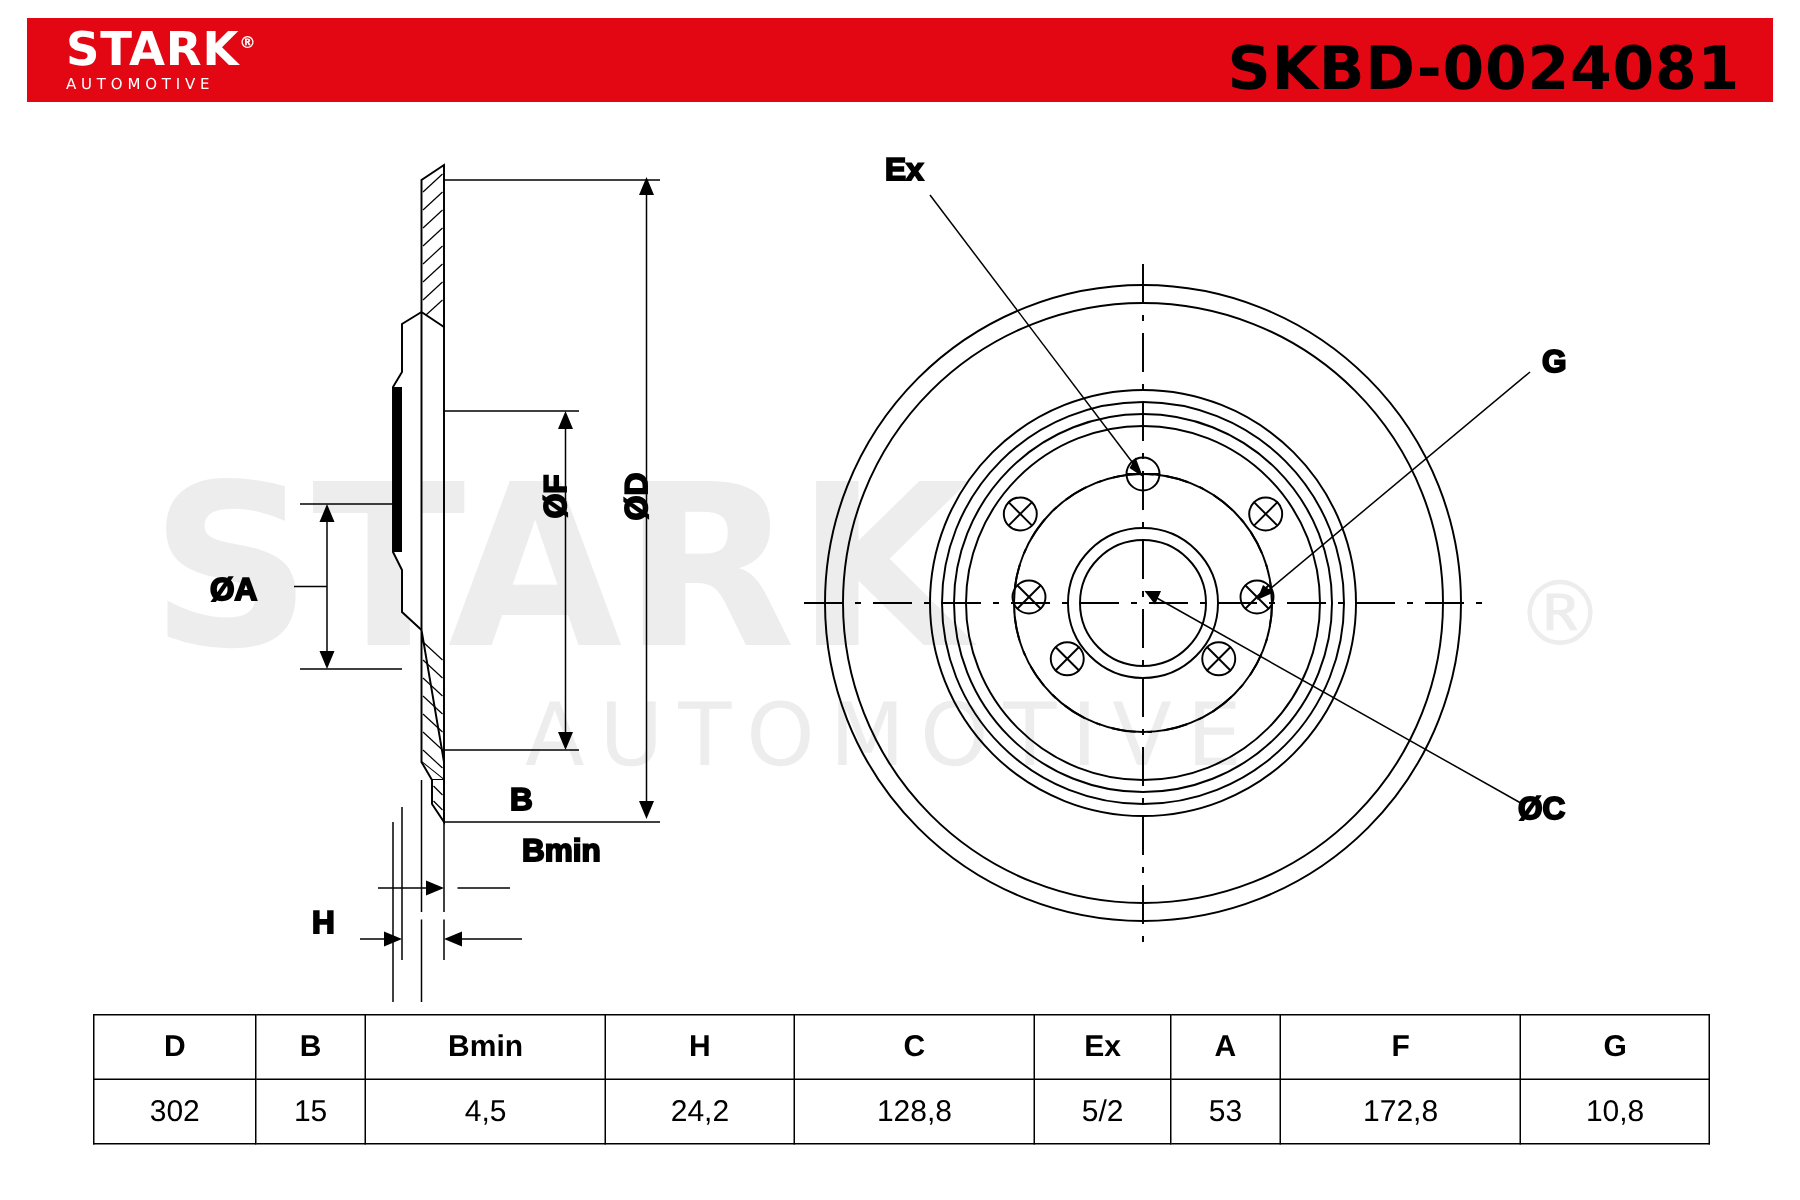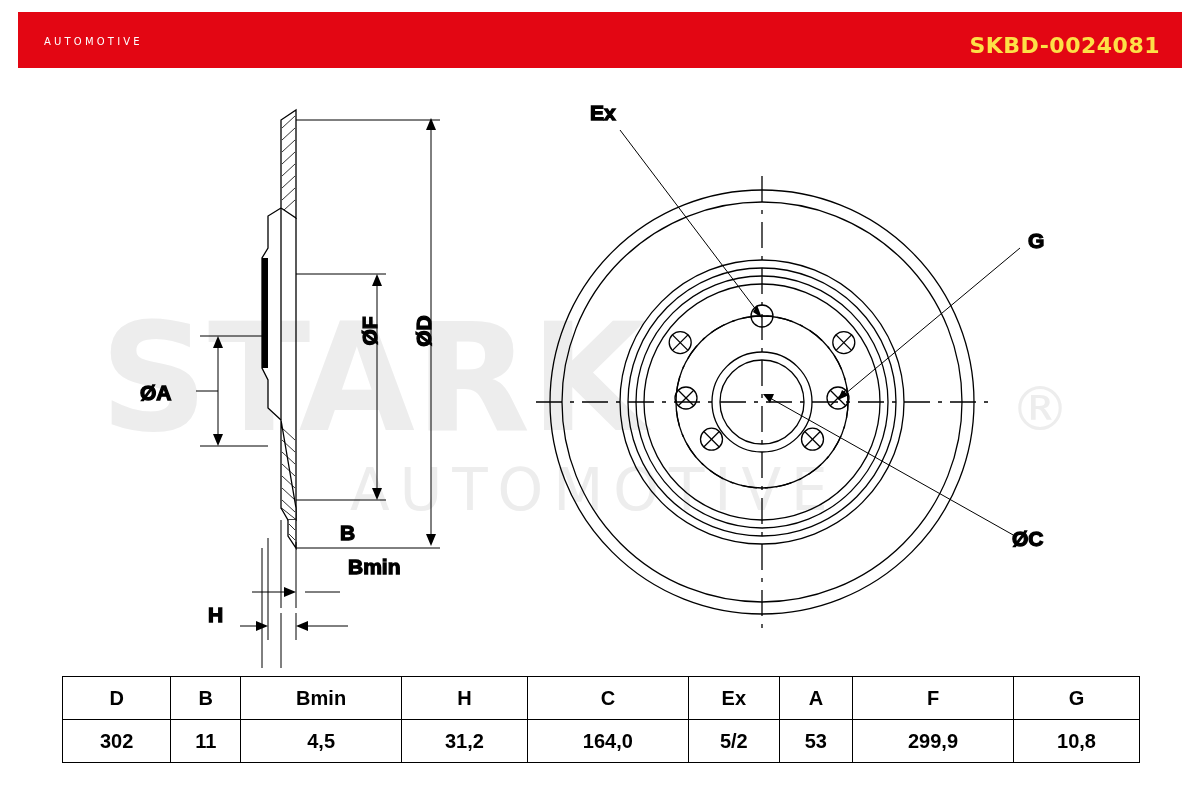--- a/index.html
+++ b/index.html
@@ -56,22 +56,22 @@
     font-weight: bold;
   }
   .brand-sub {
     color: #ffffff;
     font-size: 10px;
     letter-spacing: 3.2px;
     margin-top: 3px;
     font-family: "DejaVu Sans", sans-serif;
   }
   .part-number {
-    color: #fde047;
-    font-size: 22px;
+    color: #000000;
+    font-size: 40px;
     font-weight: bold;
     letter-spacing: 0.5px;
     font-family: "DejaVu Sans", sans-serif;
     margin-top: 11px;
   }
 
   
   .watermark {
     position: absolute;
     left: 0;
@@ -119,30 +119,31 @@
     font-family: "Liberation Sans", sans-serif;
     font-size: 20px;
     color: #000000;
     height: 42px;
     padding: 0;
   }
   .spec-table th {
     font-weight: bold;
   }
   .spec-table td {
-    font-weight: bold;
+    font-weight: normal;
   }
 </style>
 </head>
 <body>
 
 <div class="page">
 
   <div class="header">
     <div class="brand">
+      <div class="brand-name"><span>STARK</span><span class="brand-reg">®</span></div>
       <div class="brand-sub">AUTOMOTIVE</div>
     </div>
     <div class="part-number">SKBD-0024081</div>
   </div>
 
   <svg class="watermark" viewBox="0 0 1200 300">
     <text class="wm-text" x="100" y="180" font-size="150" font-weight="bold">STARK</text>
     <text class="wm-text" x="350" y="260" font-size="58" letter-spacing="10">AUTOMOTIVE</text>
     <text class="wm-text" x="1010" y="180" font-size="60">®</text>
   </svg>
@@ -327,25 +328,25 @@
         <th>C</th>
         <th>Ex</th>
         <th>A</th>
         <th>F</th>
         <th>G</th>
       </tr>
     </thead>
     <tbody>
       <tr>
         <td>302</td>
-        <td>11</td>
+        <td>15</td>
         <td>4,5</td>
-        <td>31,2</td>
-        <td>164,0</td>
+        <td>24,2</td>
+        <td>128,8</td>
         <td>5/2</td>
         <td>53</td>
-        <td>299,9</td>
+        <td>172,8</td>
         <td>10,8</td>
       </tr>
     </tbody>
   </table>
 
 </div>
 
 </body></html>

